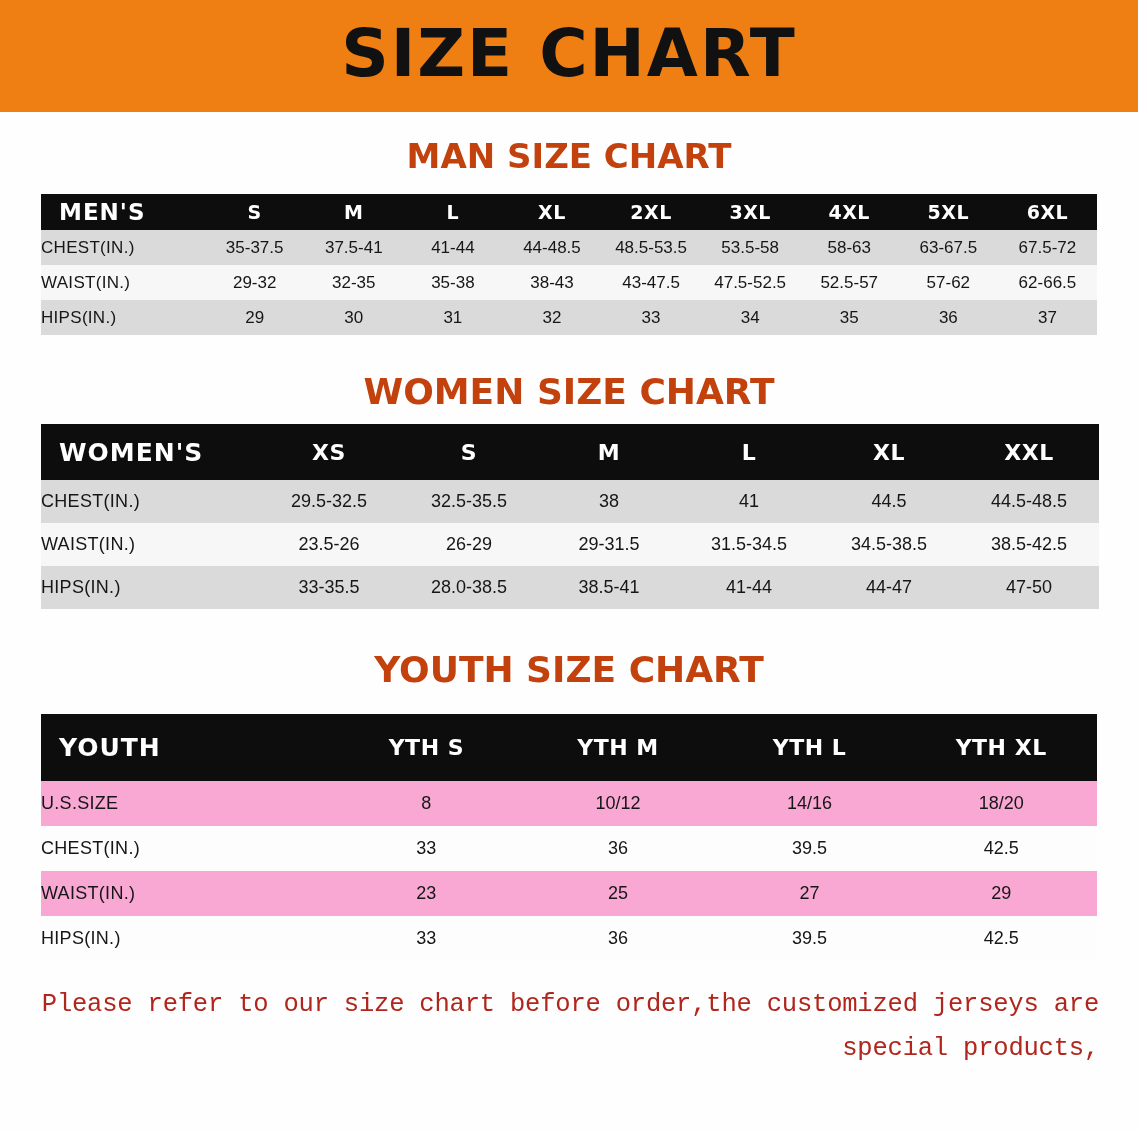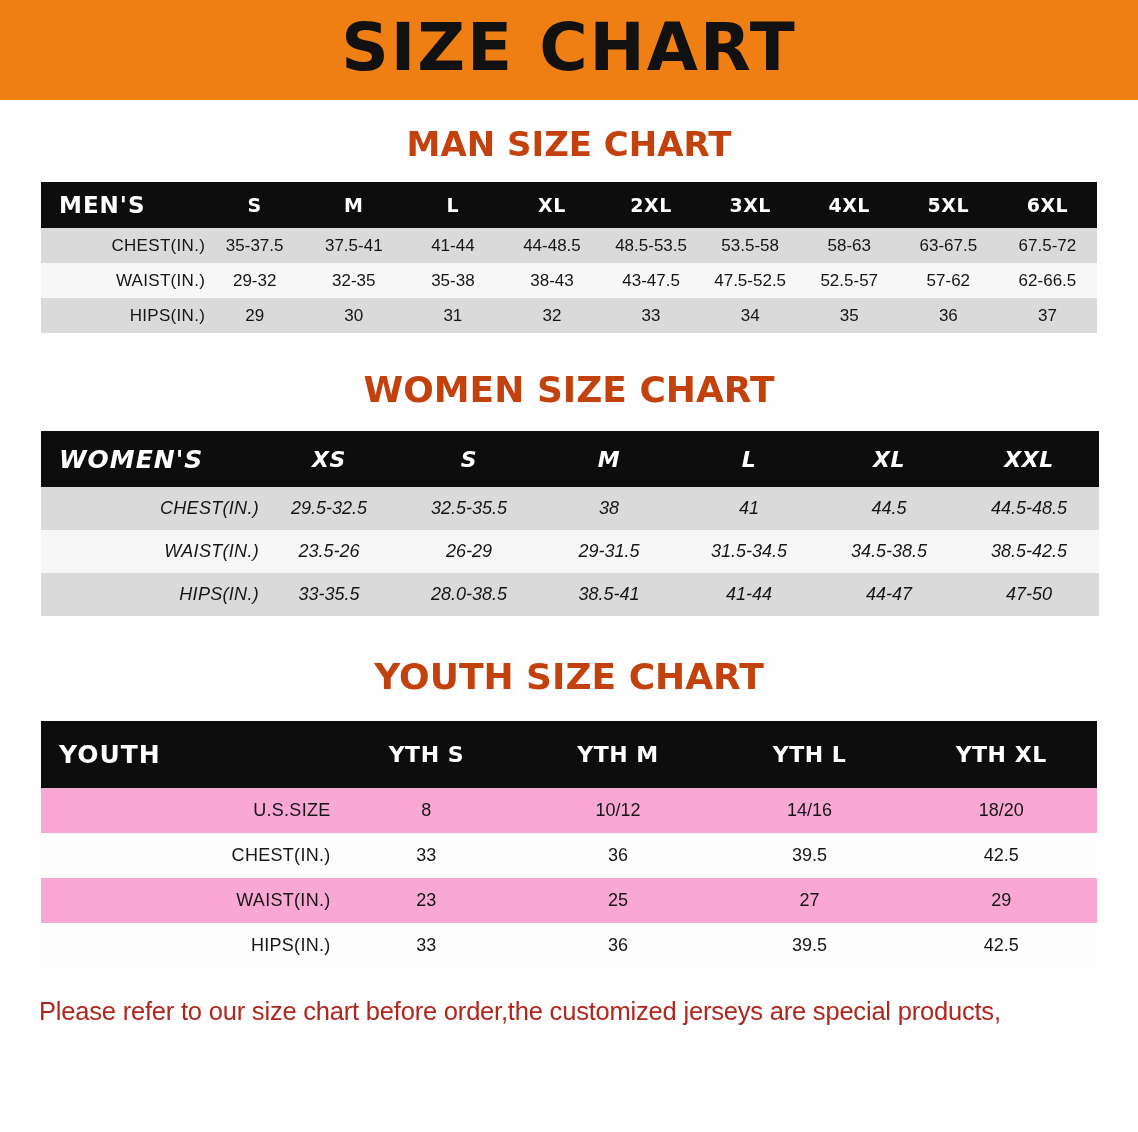--- a/index.html
+++ b/index.html
@@ -10,21 +10,21 @@
     width: 1138px;
     height: 1132px;
     background: #fefefe;
     font-family: "Liberation Sans", sans-serif;
     overflow: hidden;
   }
 
   
   .banner {
     width: 100%;
-    height: 100px;
+    height: 112px;
     background: #f07f13;
     display: flex;
     align-items: center;
     justify-content: center;
     box-sizing: border-box;
   }
   .banner-title {
     font-family: "DejaVu Sans", sans-serif;
     font-weight: bold;
     font-size: 66px;
@@ -44,40 +44,40 @@
   .section-title.man   { font-size: 34px; margin-top: 24px; margin-bottom: 0; }
   .section-title.women { font-size: 36px; margin-top: 36px; margin-bottom: 0; }
   .section-title.youth { font-size: 36px; margin-top: 40px; margin-bottom: 0; }
 
   
   .table-wrap {
     margin: 0 auto;
     box-sizing: border-box;
   }
   .man-wrap   { width: 1056px; margin-top: 18px; }
-  .women-wrap { width: 1056px; margin-top: 21px; font-style: italic; }
+  .women-wrap { width: 1056px; margin-top: 12px; }
   .youth-wrap { width: 1056px; margin-top: 24px; }
 
   table {
     width: 100%;
     border-collapse: collapse;
     table-layout: fixed;
   }
   td, th {
     padding: 0;
     margin: 0;
   }
 
   
   tr.hdr {
     background: #0d0d0d;
     color: #fff;
   }
   tr.hdr td {
-    height: 46px;
+    height: 36px;
     font-family: "DejaVu Sans", sans-serif;
     font-weight: bold;
     text-align: center;
     vertical-align: middle;
     font-size: 19px;
     letter-spacing: 0.5px;
   }
   tr.hdr td.lead {
     text-align: left;
     padding-left: 18px;
@@ -88,21 +88,21 @@
   
   tbody tr td {
     height: 35px;
     text-align: center;
     vertical-align: middle;
     font-size: 17px;
     color: #161616;
     font-family: "Liberation Sans", sans-serif;
   }
   tbody tr td.lead {
-    text-align: right;
+    text-align: left;
     font-size: 17px;
     letter-spacing: 0.3px;
   }
   tbody tr.shade td { background: #dadada; }
   tbody tr.plain td { background: #f7f7f7; }
 
   
   .women-wrap tr.hdr td { height: 56px; font-size: 22px; }
   .women-wrap tr.hdr td.lead { font-size: 25px; }
   .women-wrap tbody tr td { height: 43px; font-size: 18px; }
@@ -112,23 +112,23 @@
   .youth-wrap tr.hdr td { height: 67px; font-size: 22px; }
   .youth-wrap tr.hdr td.lead { font-size: 25px; }
   .youth-wrap tbody tr td { height: 45px; font-size: 18px; }
   .youth-wrap tbody tr.plain td { background: #fdfdfd; }
   .youth-wrap tbody tr.shade td { background: #f9a8d4; }
 
   
   .note {
     width: 1060px;
     margin: 22px auto 0 auto;
-    text-align: left;
+    text-align: right;
     color: #b1261c;
-    font-family: Liberation Sans, sans-serif;
+    font-family: Liberation Mono, monospace;
     font-size: 25.5px;
     line-height: 1.72;
     letter-spacing: -0.2px;
   }
 </style>
 </head>
 <body>
 
 <div class="banner">
   <div class="banner-title">SIZE CHART</div>

